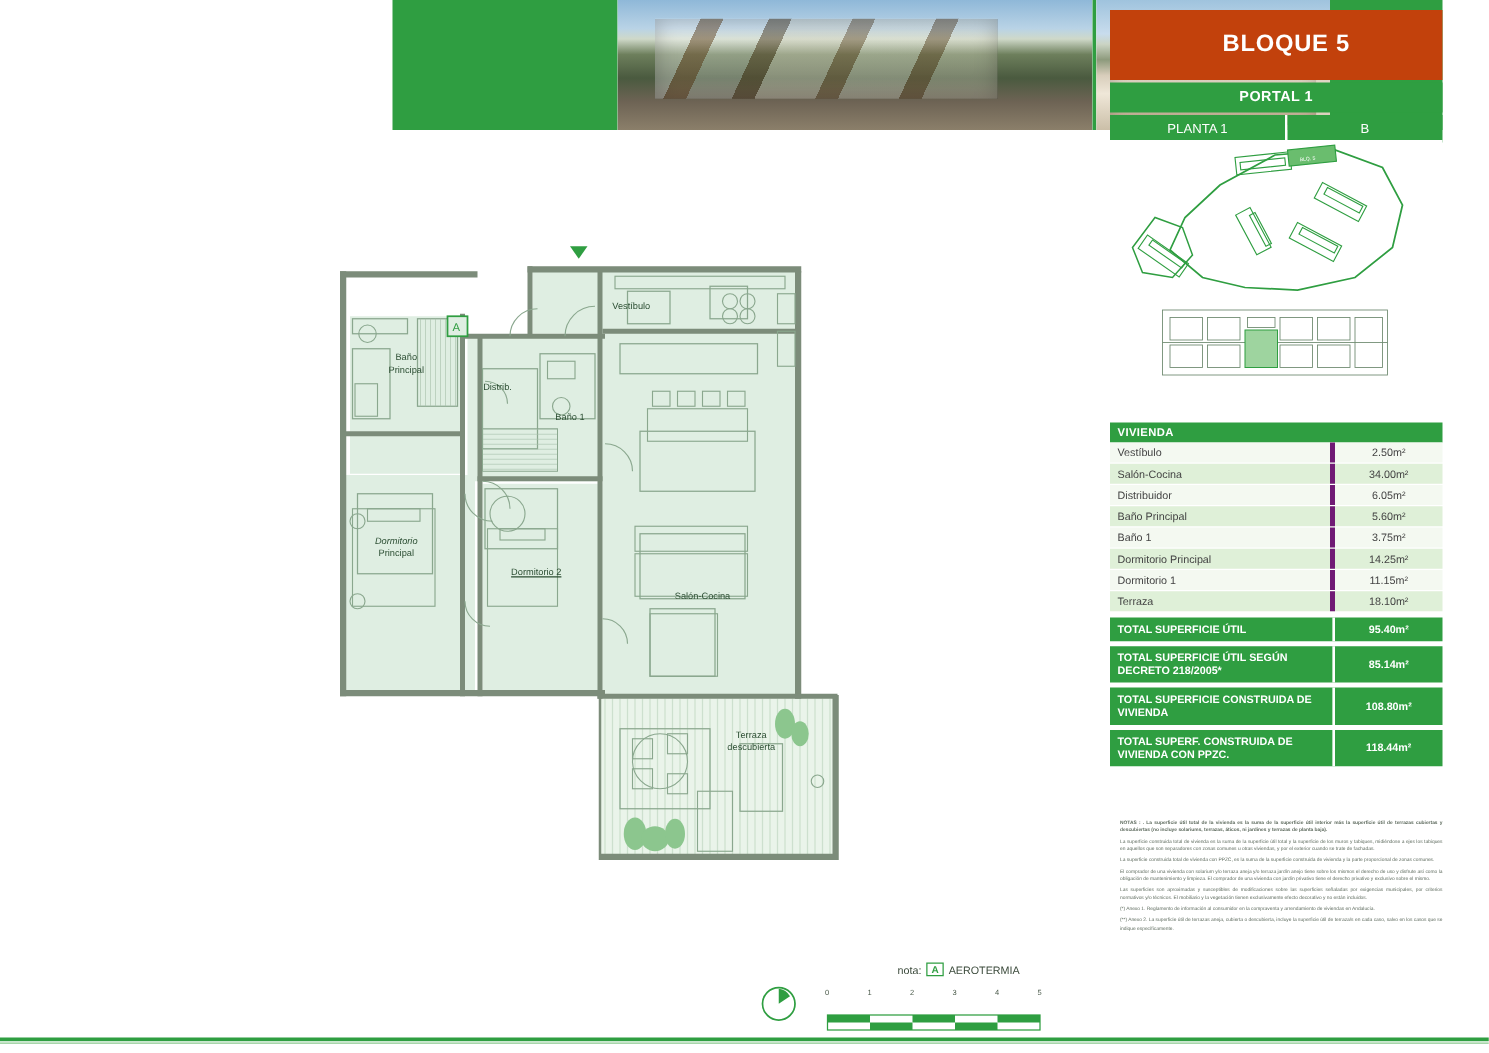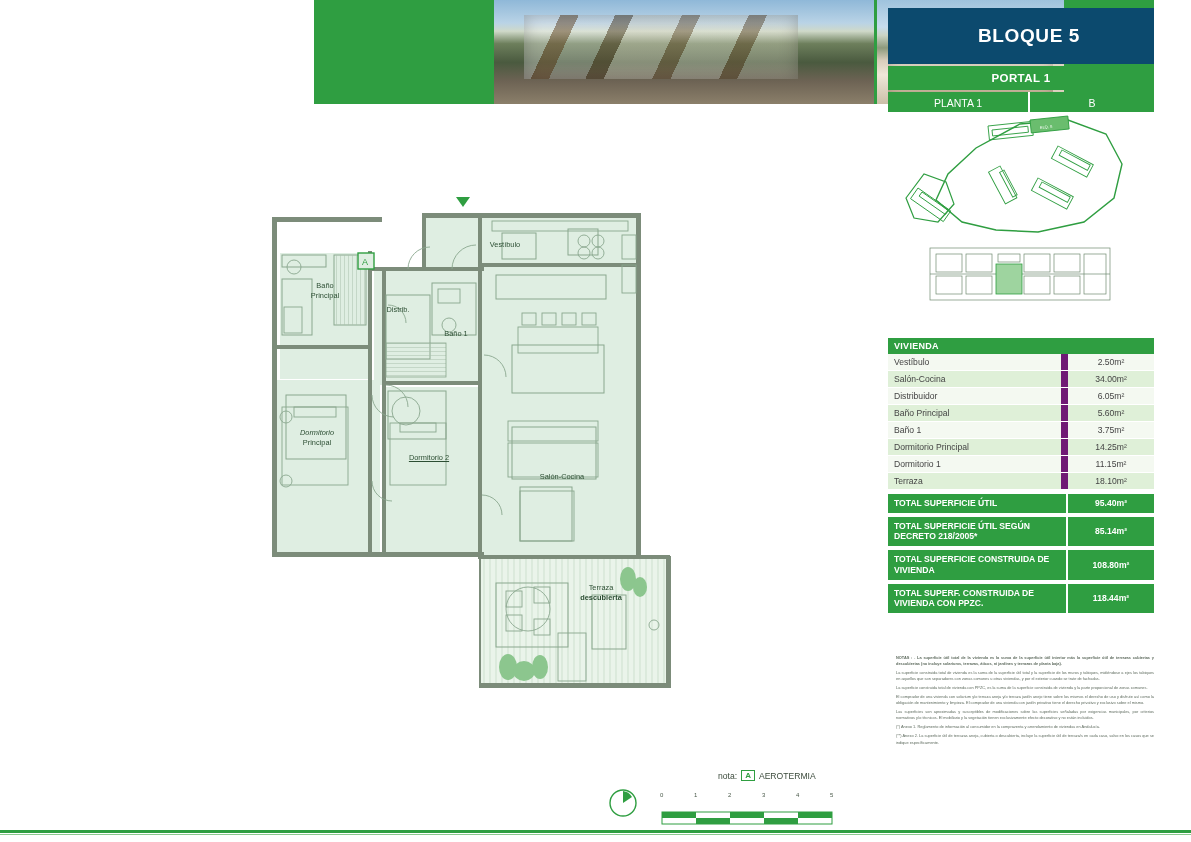--- a/index.html
+++ b/index.html
@@ -27,21 +27,21 @@
   .photo-b{width:100%;height:100%;
     background:
       linear-gradient(to bottom,#9fc3dd 0%,#c8dced 26%,#cbd4c4 34%,#8d9a7c 46%,#d8cdbb 58%,#efe7d8 72%,#cbbfa8 100%);
     position:relative;}
   .photo-b:after{content:"";position:absolute;left:6%;top:40%;width:88%;height:56%;
     background:linear-gradient(180deg,rgba(255,255,255,.35),rgba(150,120,80,.45));
     box-shadow:inset 0 0 14px rgba(0,0,0,.2);}
 
   
   #rh{left:888px;top:8px;width:266px;}
-  #bloque{background:#0c4a6e;color:#fff;height:56px;display:flex;align-items:center;justify-content:center;
+  #bloque{background:#c2410c;color:#fff;height:56px;display:flex;align-items:center;justify-content:center;
            font-size:19px;font-weight:bold;letter-spacing:.6px;padding-left:16px;}
   #portal{background:#2f9e41;color:#fff;height:24px;margin-top:2px;display:flex;align-items:center;justify-content:center;
            font-size:11.5px;font-weight:bold;letter-spacing:.4px;}
   #pl-row{display:flex;margin-top:2px;height:22px;}
   #pl-row>div{background:#2f9e41;color:#fff;font-size:10.5px;font-weight:normal;display:flex;align-items:center;justify-content:center;}
   #planta{flex:0 0 140px;}
   #plsep{flex:0 0 2px;background:#fff !important;}
   #letter{flex:1;}
 
   
@@ -53,21 +53,21 @@
   #tbl .hdr{background:#2f9e41;color:#fff;font-weight:bold;font-size:9px;padding:3px 6px;letter-spacing:.3px;margin-top:16px;}
   #tbl .row{display:flex;border-bottom:1px solid #fff;}
   #tbl .row .n{flex:1;padding:3px 6px;}
   #tbl .row .v{flex:0 0 74px;padding:3px 6px;text-align:center;}
   #tbl .row.alt .n,#tbl .row.alt .v{background:#dff0d8;}
   #tbl .row.plain .n,#tbl .row.plain .v{background:#f4f9f1;}
   #tbl .trow{display:flex;margin-top:4px;}
   #tbl .trow .n{flex:1;background:#2f9e41;color:#fff;font-weight:bold;padding:4px 6px;font-size:8.6px;line-height:1.25;}
   #tbl .trow .v{flex:0 0 74px;background:#2f9e41;color:#fff;font-weight:bold;padding:4px 6px;text-align:center;display:flex;align-items:center;justify-content:center;font-size:8.6px;}
   #tbl .trow .v{border-left:2px solid #fff;}
-  #tbl .row .v{border-left:7px solid #701a75;}
+  #tbl .row .v{border-left:4px solid #701a75;}
 
   
   #notes{left:896px;top:655px;width:258px;font-size:3.9px;line-height:1.55;color:#5e6b5e;text-align:justify;}
   #notes p{margin:0 0 3px 0;}
   #notes .lead{font-weight:bold;}
 
   
   #plan{left:256px;top:195px;width:440px;height:520px;}
   .rlabel{position:absolute;font-size:7.4px;color:#2c4e33;text-align:center;line-height:1.25;}
 
@@ -407,21 +407,21 @@
   <div class="rlabel" style="left:214px;top:45px;width:70px;">Vestíbulo</div>
   <div class="rlabel" style="left:36px;top:86px;width:66px;">Baño</div>
   <div class="rlabel" style="left:36px;top:96px;width:66px;">Principal</div>
   <div class="rlabel" style="left:118px;top:110px;width:48px;">Distrib.</div>
   <div class="rlabel" style="left:176px;top:134px;width:48px;">Baño 1</div>
   <div class="rlabel" style="left:24px;top:233px;width:74px;font-style:italic;">Dormitorio</div>
   <div class="rlabel" style="left:24px;top:243px;width:74px;">Principal</div>
   <div class="rlabel" style="left:128px;top:258px;width:90px;text-decoration:underline;">Dormitorio 2</div>
   <div class="rlabel" style="left:262px;top:277px;width:88px;">Salón-Cocina</div>
   <div class="rlabel" style="left:310px;top:388px;width:70px;">Terraza</div>
-  <div class="rlabel" style="left:310px;top:398px;width:70px;font-weight:bold;">descubierta</div>
+  <div class="rlabel" style="left:310px;top:398px;width:70px;">descubierta</div>
 </div>
 
 <div class="abs" id="nota">
   <span>nota:</span>
   <span class="box">A</span>
   <span>AEROTERMIA</span>
 </div>
 
 <div class="abs" id="compass">
   <svg width="30" height="30" viewBox="0 0 30 30">

